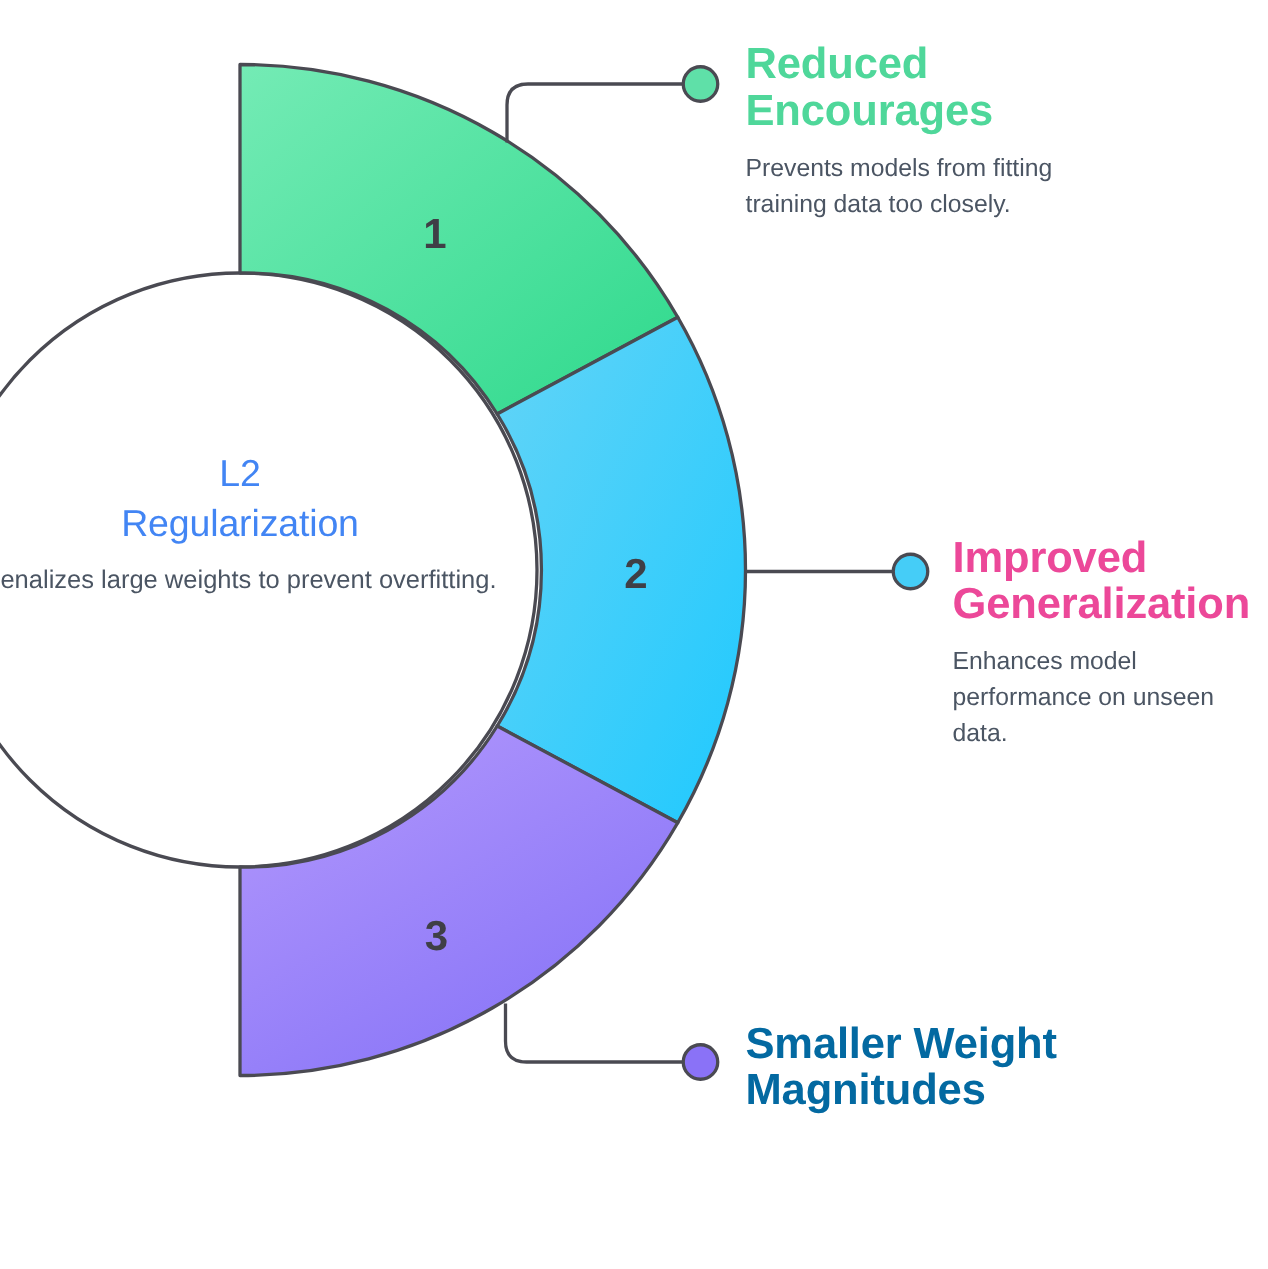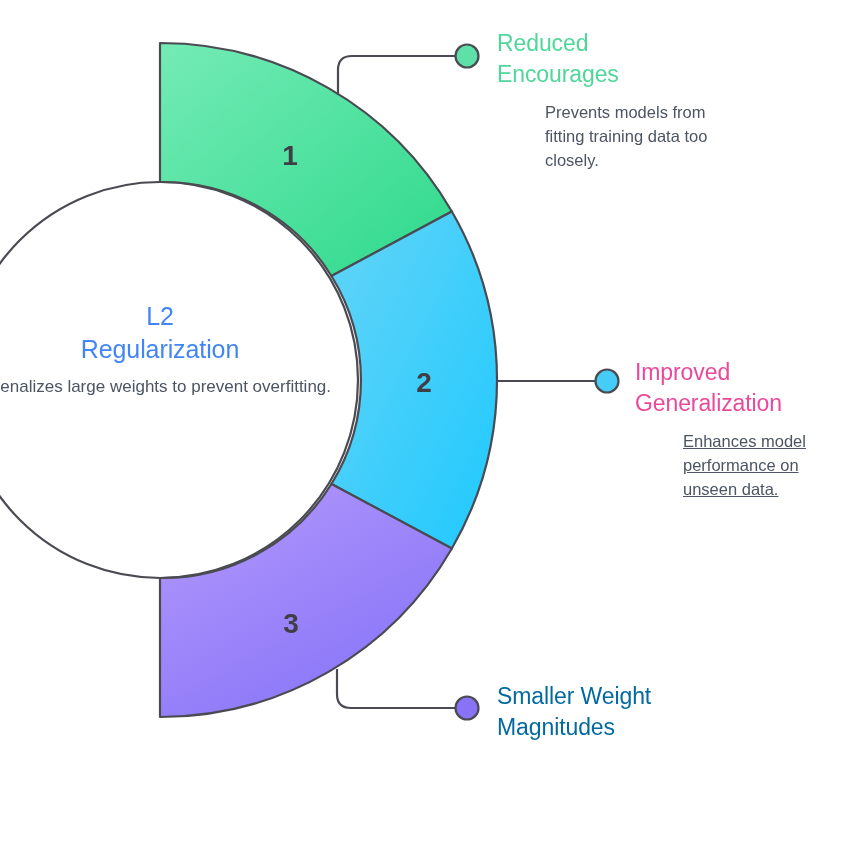--- a/index.html
+++ b/index.html
@@ -45,37 +45,36 @@
   }
   .center-desc {
     margin-top: 9px;
     font-size: 17px;
     line-height: 24px;
     color: #4b5563;
   }
   
   .label-block { position: absolute; }
   .label-title {
-    font-size: 23px;
+    font-size: 29px;
     line-height: 31px;
-    font-weight: 400;
+    font-weight: 700;
     letter-spacing: -0.1px;
   }
   .label-desc {
     margin-top: 10px;
     font-size: 16.5px;
     line-height: 24px;
     color: #4b5563;
     max-width: 215px;
-    margin-left: 48px;
   }
   #label-1 { left: 497px; top: 28px; width: 250px; }
   #label-2 { left: 635px; top: 357px; width: 210px; }
   #label-3 { left: 497px; top: 681px; width: 250px; }
-  #label-2 .label-desc { max-width: 200px; text-decoration: underline; }
+  #label-2 .label-desc { max-width: 200px; }
 </style>
 </head>
 <body>
 
 <div id="canvas">
 
   <svg class="diagram" viewBox="0 0 845 846">
     <defs>
       <linearGradient id="grad1" x1="0" y1="0" x2="1" y2="1">
         <stop offset="0%" stop-color="#74ebb5"></stop>

